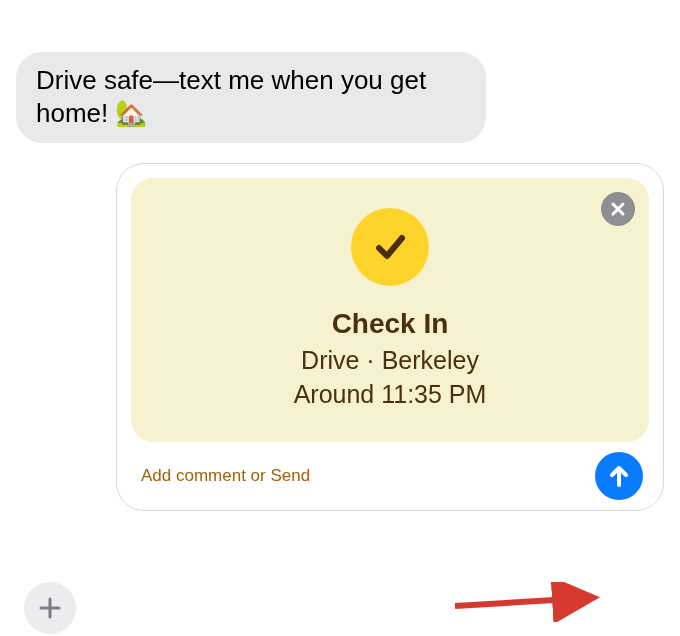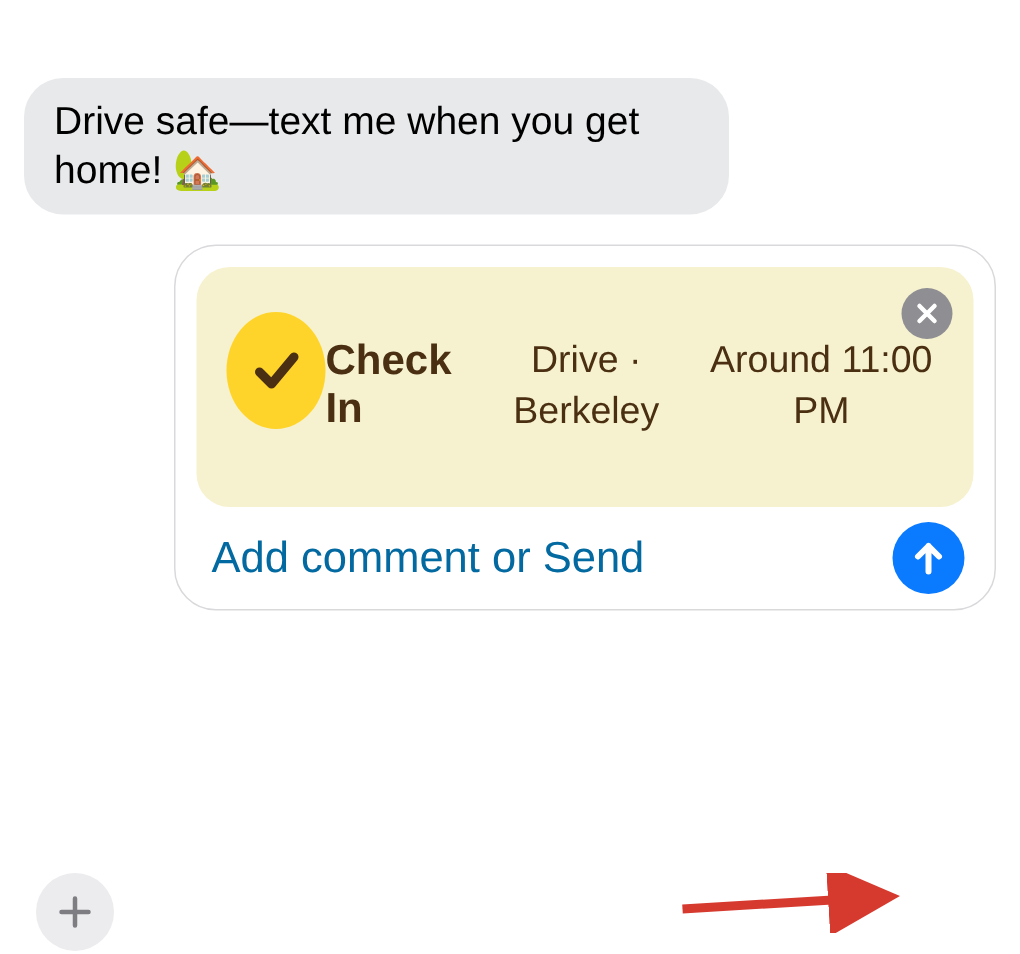--- a/index.html
+++ b/index.html
@@ -37,21 +37,21 @@
       background: #ffffff;
       padding: 14px 14px 6px 14px;
       position: relative;
     }
     .checkin-card {
       background: #f6f2cf;
       border-radius: 22px;
       padding: 30px 20px 30px 20px;
       position: relative;
       display: flex;
-      flex-direction: row;
+      flex-direction: column;
       align-items: center;
     }
     .close-btn {
       position: absolute;
       top: 14px;
       right: 14px;
       width: 34px;
       height: 34px;
       border-radius: 50%;
       background: #8e8e93;
@@ -94,22 +94,22 @@
       cursor: pointer;
     }
     .compose-row {
       display: flex;
       align-items: center;
       padding: 10px 6px 4px 6px;
       gap: 12px;
     }
     .compose-input {
       flex: 1;
-      font-size: 29px;
-      color: #0369a1;
+      font-size: 17px;
+      color: #a16207;
       padding: 6px 4px;
     }
     .send-btn {
       width: 48px;
       height: 48px;
       border-radius: 50%;
       background: #0a7aff;
       display: flex;
       align-items: center;
       justify-content: center;
@@ -172,21 +172,21 @@
       </div>
 
       <div class="badge">
         <svg width="42" height="42" viewBox="0 0 42 42">
           <path d="M10 22 L18 30 L33 12" stroke="#4a2f12" stroke-width="6" stroke-linecap="round" stroke-linejoin="round" fill="none"></path>
         </svg>
       </div>
 
       <div class="checkin-title">Check In</div>
       <div class="checkin-line">Drive · Berkeley</div>
-      <div class="checkin-line">Around 11:00 PM</div>
+      <div class="checkin-line">Around 11:35 PM</div>
 
     </div>
 
     <div class="compose-row">
       <div class="compose-input">Add comment or Send</div>
       <div class="send-btn">
         <svg width="26" height="26" viewBox="0 0 26 26">
           <path d="M13 22 L13 5 M13 5 L6 12 M13 5 L20 12" stroke="#ffffff" stroke-width="4" stroke-linecap="round" stroke-linejoin="round" fill="none"></path>
         </svg>
       </div>

